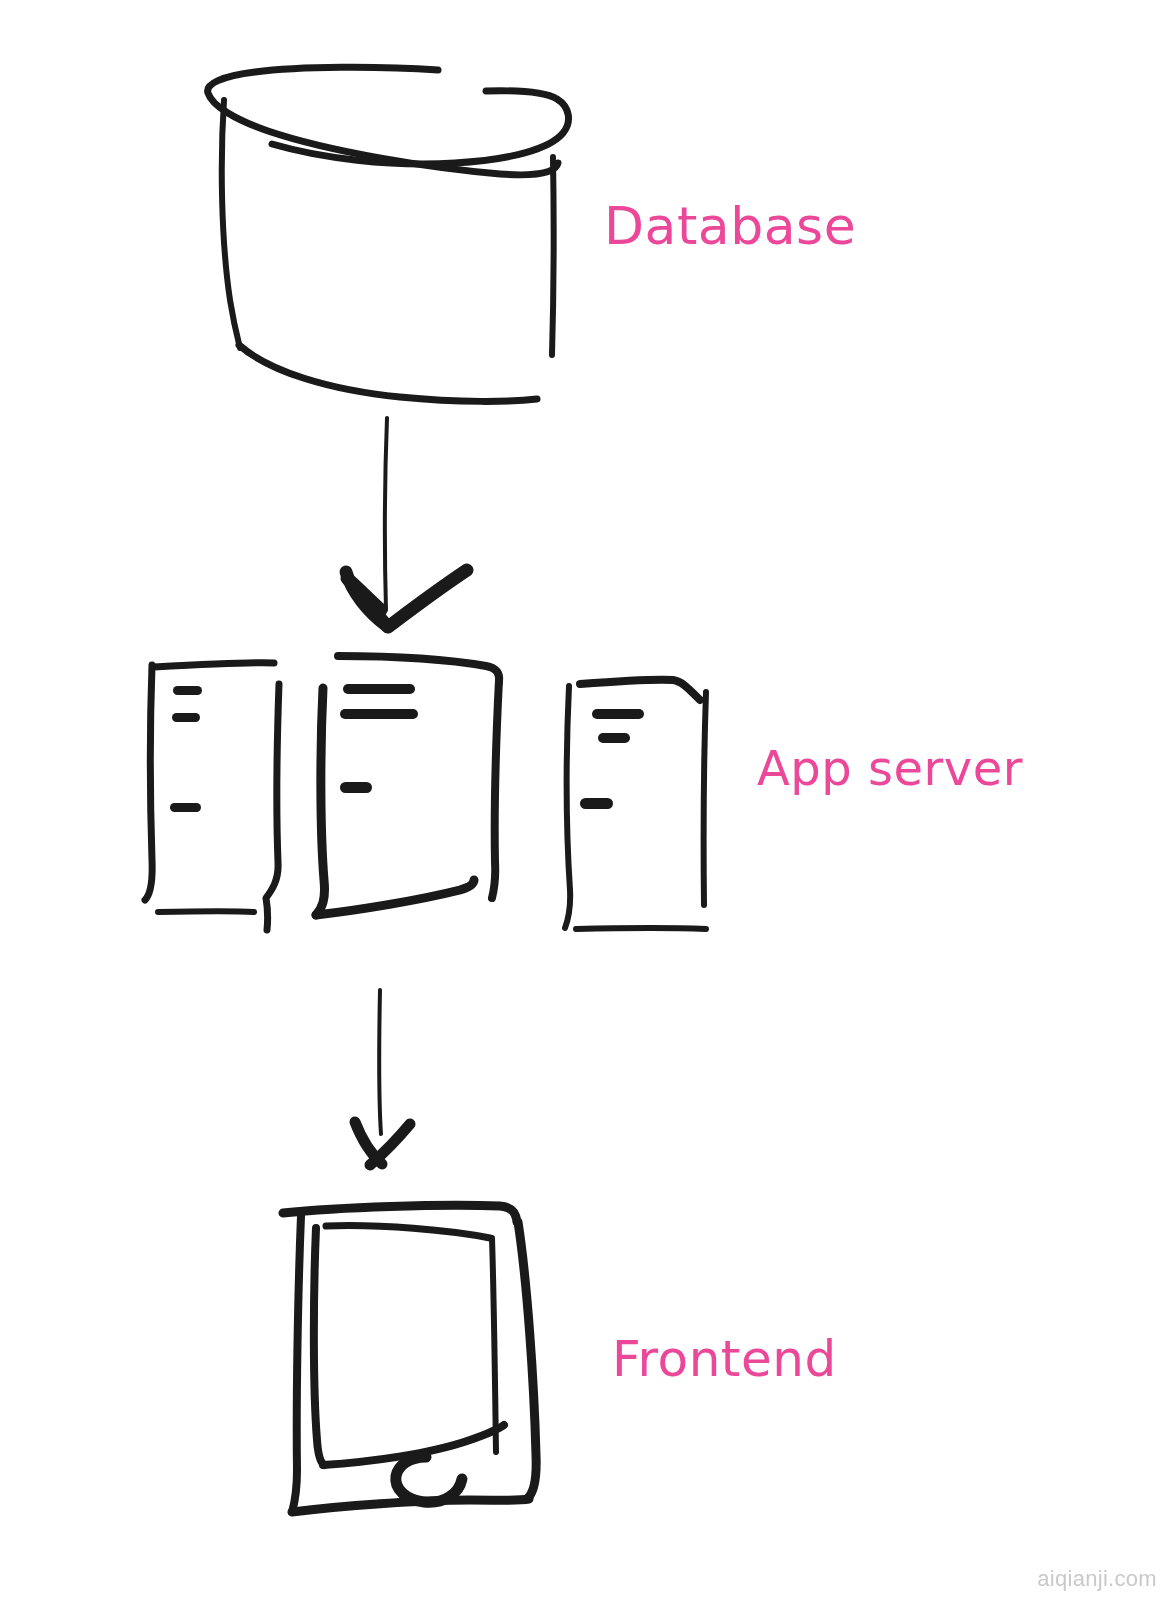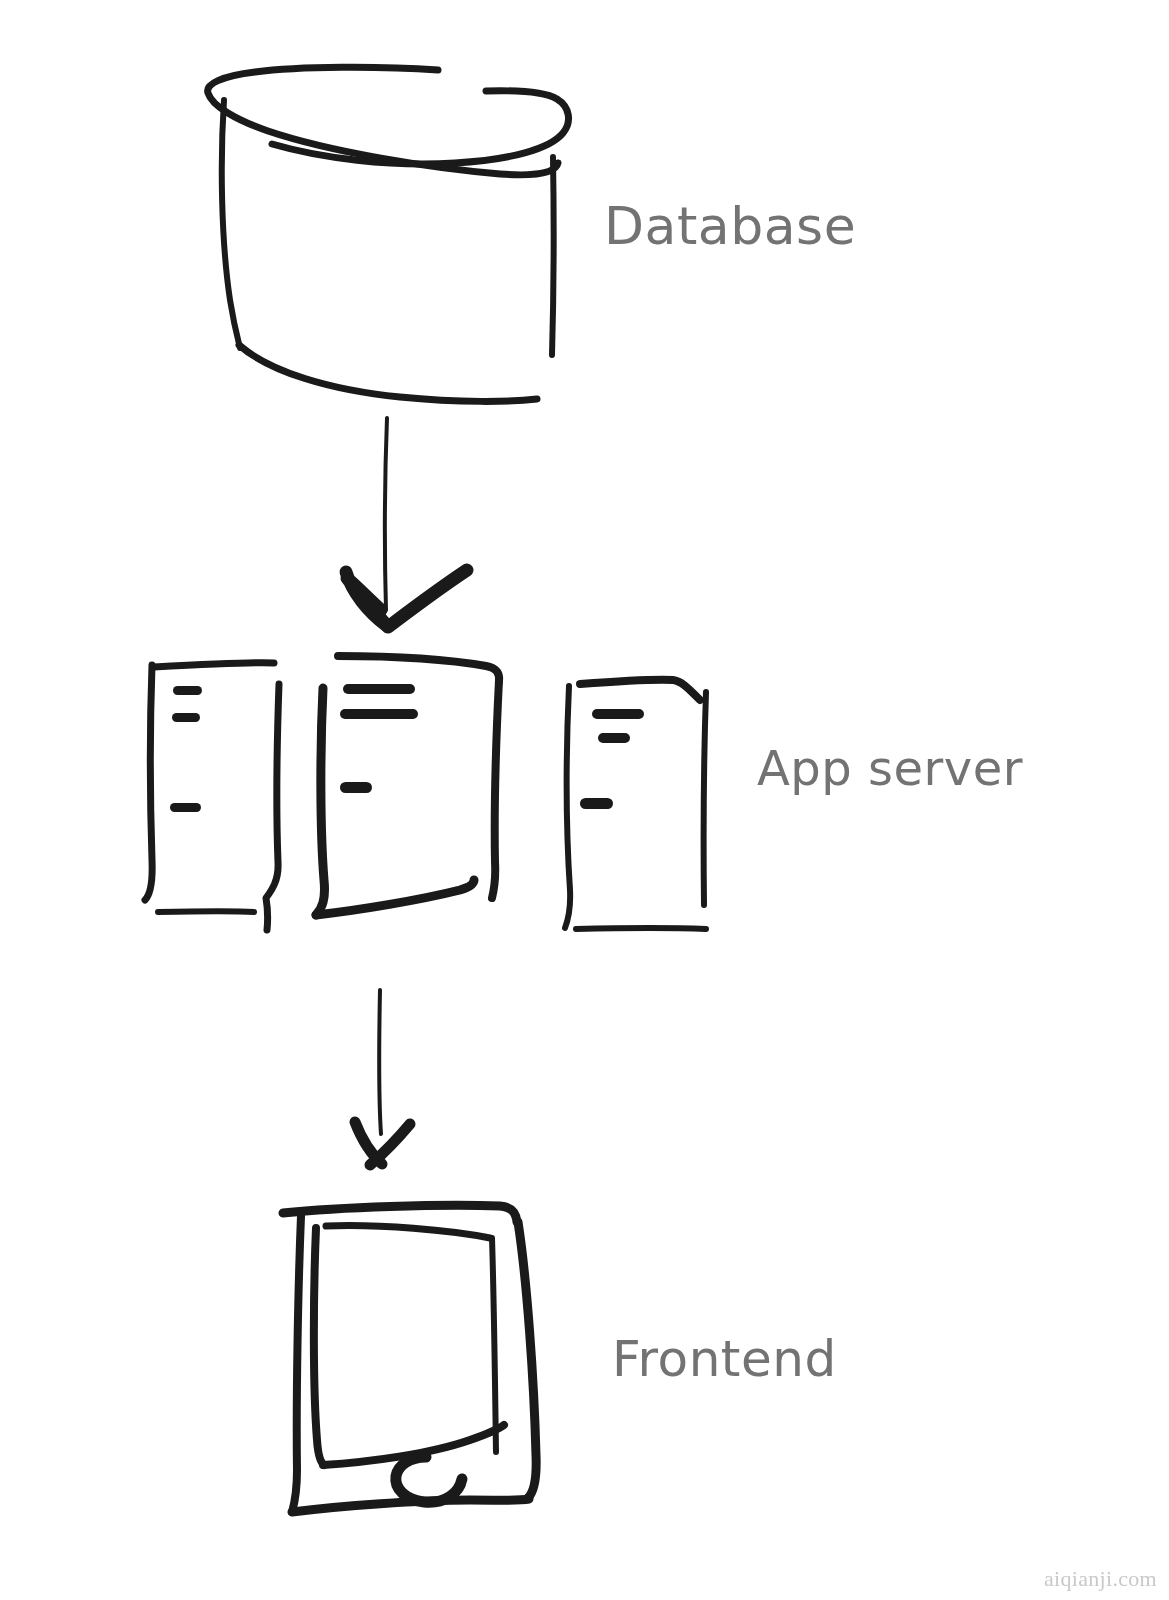--- a/index.html
+++ b/index.html
@@ -27,21 +27,21 @@
     stroke: #1a1a1a;
     stroke-linecap: round;
     stroke-linejoin: round;
   }
   .sketch-fill {
     fill: #1a1a1a;
     stroke: none;
   }
   .label {
     position: absolute;
-    color: #737373;
+    color: #ec4899;
     font-family: "DejaVu Sans", sans-serif;
     font-weight: 400;
     font-style: normal;
     white-space: nowrap;
     letter-spacing: 0.5px;
   }
   #label-database {
     left: 604px;
     top: 196px;
     font-size: 52px;
@@ -55,21 +55,21 @@
     left: 612px;
     top: 1330px;
     font-size: 50px;
   }
   #watermark {
     position: absolute;
     right: 12px;
     bottom: 8px;
     font-size: 22px;
     color: #c9c9c9;
-    font-family: Liberation Serif, serif;
+    font-family: Liberation Sans, sans-serif;
     letter-spacing: 0.3px;
   }
 </style>
 </head>
 <body>
 
 <svg id="canvas" viewBox="0 0 1169 1600" xmlns="http://www.w3.org/2000/svg">
 
   <g>
 

